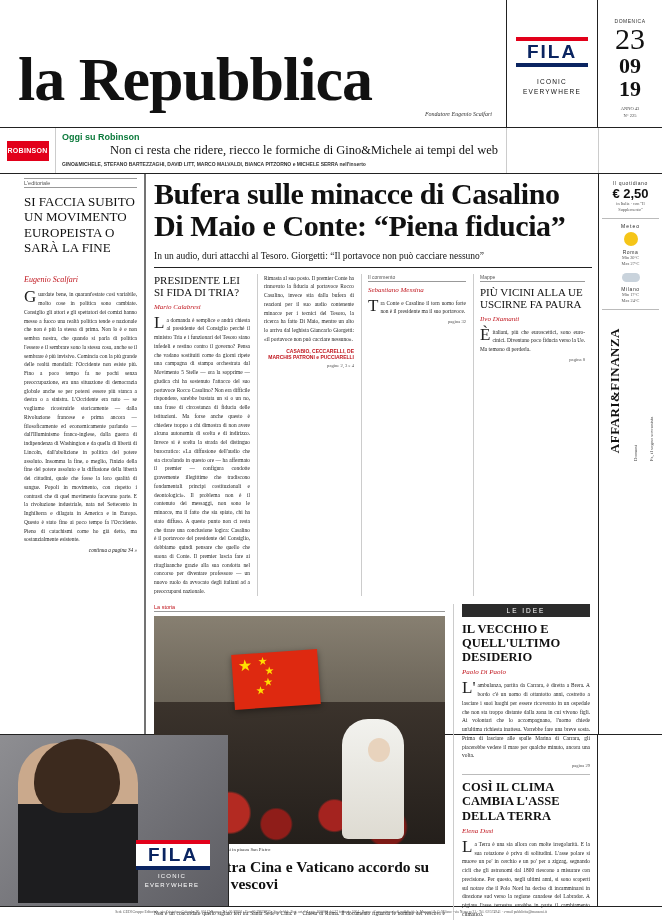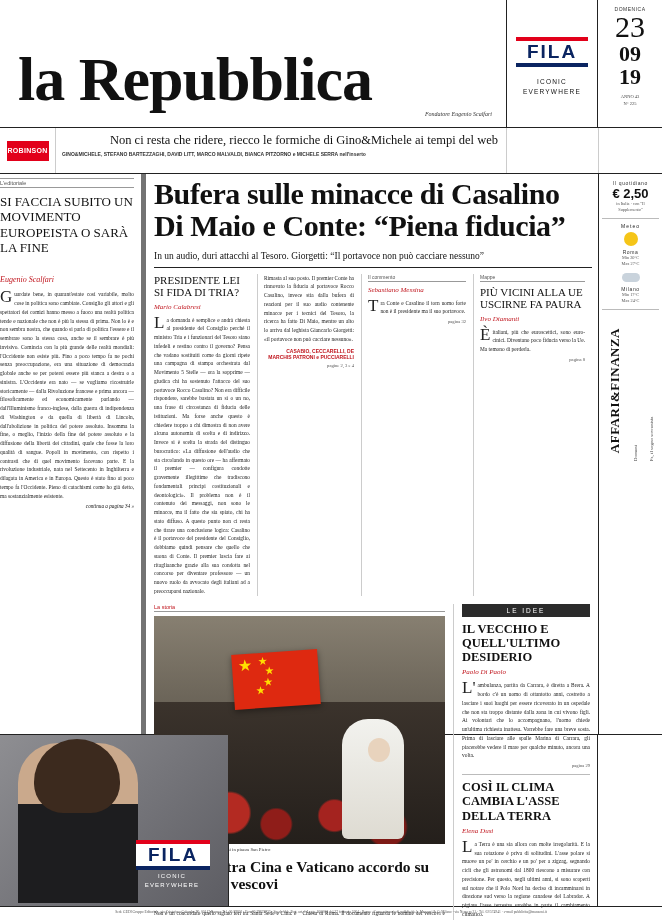--- a/index.html
+++ b/index.html
@@ -34,21 +34,21 @@
     background:#fff; display:flex; flex-direction:column; align-items:center; justify-content:center;
     padding-top:6px;
   }
   .fila-logo {
     width:72px; height:30px; background:#fff; display:flex; align-items:center; justify-content:center;
     border-top:4px solid #e2001a; border-bottom:4px solid #0a2461;
     font-family:"Liberation Sans", sans-serif; font-weight:700; font-size:19px; letter-spacing:2px;
     color:#0a2461;
   }
   .fila-tag { margin-top:10px; font-family:"Liberation Sans", sans-serif; font-size:6.5px; letter-spacing:1.2px; text-align:center; line-height:1.5; color:#111; }
-  .date-box { width:64px; display:flex; flex-direction:column; align-items:center; padding-top:6px; }
+  .date-box { width:64px; display:flex; flex-direction:column; align-items:center; padding-top:18px; }
   .date-day-name { font-family:"Liberation Sans", sans-serif; font-size:5px; letter-spacing:0.5px; color:#333; }
   .date-big { font-family:"Liberation Serif", serif; font-size:30px; line-height:1; font-weight:400; }
   .date-mid { font-family:"Liberation Serif", serif; font-size:22px; line-height:1.05; font-weight:700; }
   .date-meta { font-size:4.5px; color:#444; text-align:center; margin-top:6px; line-height:1.5; }
 
   
   .robinson { display:flex; height:46px; border-bottom:1px solid #222; }
   .rob-badge { width:56px; display:flex; align-items:center; justify-content:center; border-right:1px solid #ccc; }
   .rob-badge-inner {
     width:42px; height:20px; background:#e2001a; color:#fff;
@@ -57,21 +57,21 @@
   }
   .rob-body { flex:1; padding:4px 8px 0 6px; }
   .rob-kicker { font-family:"Liberation Sans", sans-serif; font-weight:700; font-size:9px; color:#0b7a3b; }
   .rob-head { font-family:"Liberation Serif", serif; font-size:12.5px; margin-top:1px;text-align:right; }
   .rob-authors { font-family:"Liberation Sans", sans-serif; font-size:5px; font-weight:700; color:#333; margin-top:3px; }
   .rob-right { width:92px; border-left:1px solid #ccc; }
   .rob-far { width:64px; border-left:1px solid #ccc; }
 
   
   .main { display:flex; width:662px; height:560px; }
-  .col-left { width:146px; border-right:5px solid #737373; padding:4px 7px 0 0; }
+  .col-left { width:146px; border-right:2px solid #737373; padding:4px 7px 0 24px; }
   .col-center { width:452px; padding:4px 6px 0 8px; }
   .col-right { width:64px; border-left:1px solid #222; padding:2px 3px; }
 
   .rule-label {
     font-family:"Liberation Sans", sans-serif; font-size:5.5px; color:#555;
     border-top:1px solid #999; border-bottom:1px solid #999; padding:1px 0; margin-bottom:6px;
   }
   .edit-title { font-family:"Liberation Serif", serif; font-size:13px; line-height:1.18; font-weight:400; }
   .byline { font-style:italic; font-size:8px; color:#c0151d; margin-top:20px; margin-bottom:6px; }
   .body-text { font-size:5.4px; line-height:1.62; text-align:justify; column-gap:6px; color:#222; }
@@ -181,20 +181,21 @@
         <span>N° 225</span>
       </div>
     </div>
   </div>
 
   <div class="robinson">
     <div class="rob-badge">
       <div class="rob-badge-inner">ROBINSON</div>
     </div>
     <div class="rob-body">
+      <div class="rob-kicker">Oggi su Robinson</div>
       <div class="rob-head">Non ci resta che ridere, riecco le formiche di Gino&amp;Michele ai tempi del web</div>
       <div class="rob-authors">GINO&amp;MICHELE, STEFANO BARTEZZAGHI, DAVID LITT, MARCO MALVALDI, BIANCA PITZORNO e MICHELE SERRA nell'inserto</div>
     </div>
     <div class="rob-right"></div>
     <div class="rob-far"></div>
   </div>
 
   <div class="main">
 
     <div class="col-left">

